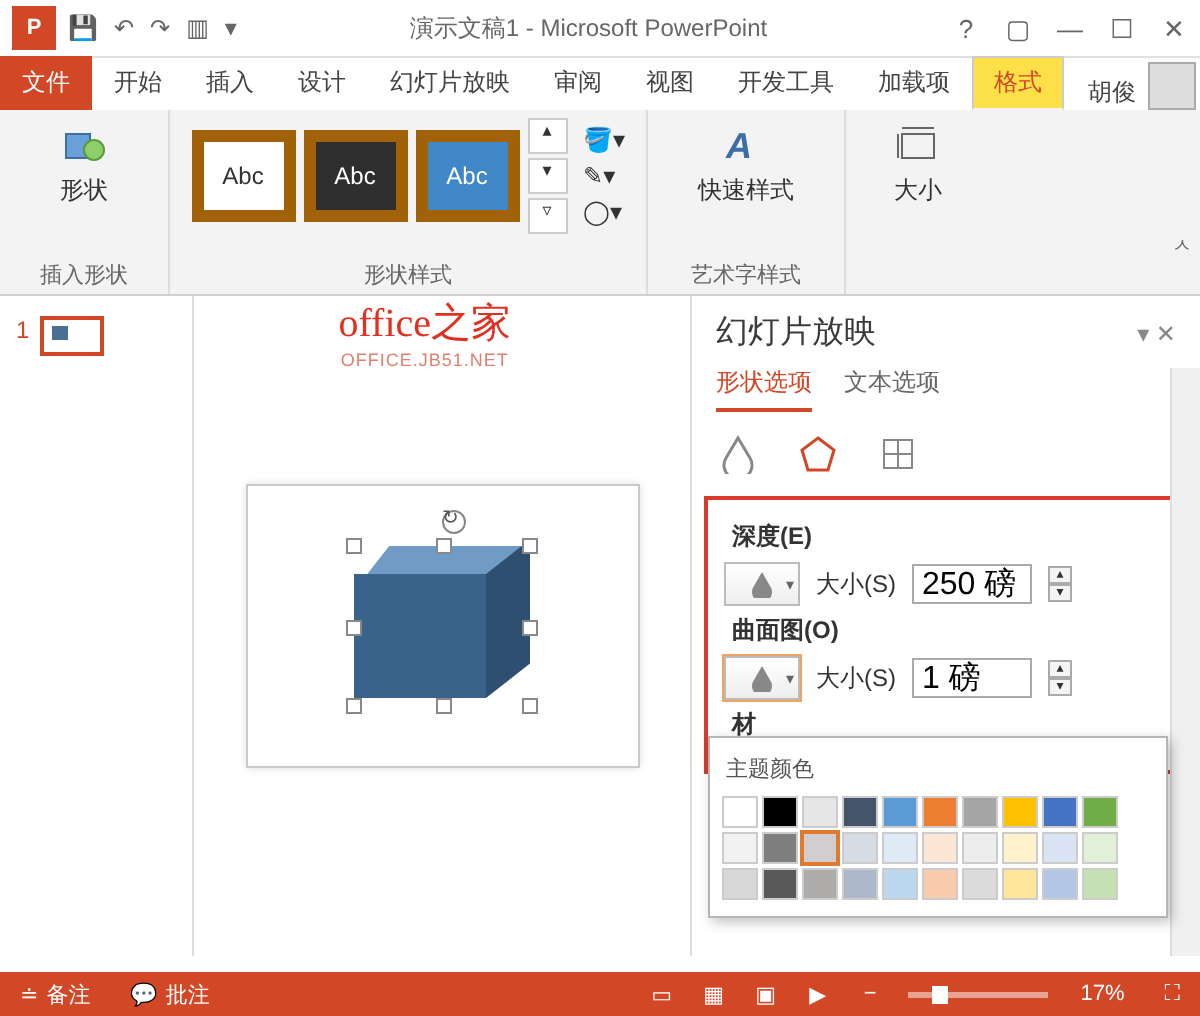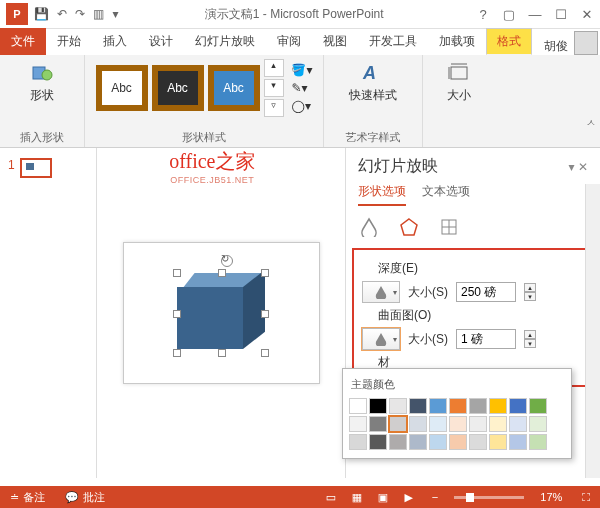--- a/index.html
+++ b/index.html
@@ -53,31 +53,31 @@
   .format-pane { width:254px; border-left:1px solid #ddd; position:relative; background:#fff; }
   .fp-title { font-size:16px; color:#3b3b3b; padding:8px 12px 4px 12px; display:flex; align-items:center; }
   .fp-close { margin-left:auto; color:#888; cursor:pointer; font-size:12px; }
   .fp-tabs { display:flex; gap:16px; padding:0 12px; font-size:12px; }
   .fp-tab { padding:2px 0 4px 0; cursor:pointer; color:#666; }
   .fp-tab.active { color:#d24726; border-bottom:2px solid #d24726; }
   .fp-icons { display:flex; gap:18px; padding:10px 12px; }
   .fp-icon { width:22px; height:22px; display:flex; align-items:center; justify-content:center; cursor:pointer; color:#888; }
   .fp-icon.active { color:#d24726; }
   .red-box { margin:0 6px 0 6px; border:2px solid #d93a2a; padding:6px 8px 10px 8px; }
-  .section-title { font-size:12px; color:#333; margin:4px 16px; }
+  .section-title { font-size:12px; color:#333; margin:4px 4px;font-weight:bold; }
   .row { display:flex; align-items:center; gap:8px; margin:4px 0; }
   .swatch-btn { width:36px; height:20px; border:1px solid #bbb; background:linear-gradient(#fff,#eee); cursor:pointer; position:relative; display:flex; align-items:center; justify-content:center; }
   .swatch-btn::after { content:"▾"; position:absolute; right:2px; font-size:8px; color:#666; }
   .label { color:#333; }
-  .num-input { width:50px; height:18px; border:1px solid #aaa; padding:0 4px; font-size:12px; background:#fff; }
+  .num-input { width:50px; height:18px; border:1px solid #aaa; padding:0 4px; font-size:16px; background:#fff; }
   .spin { width:12px; display:flex; flex-direction:column; }
   .spin span{ font-size:7px; line-height:7px; border:1px solid #aaa; text-align:center; cursor:pointer; background:#f5f5f5; }
   .scroll-track { position:absolute; right:0; top:36px; bottom:0; width:14px; background:#f0f0f0; border-left:1px solid #ddd; }
   
-  .color-pop { position:absolute; left:342px; top:368px; width:216px; background:#fff; border:1px solid #b5b5b5; box-shadow:2px 2px 6px rgba(0,0,0,.25); z-index:20; padding:6px; }
+  .color-pop { position:absolute; left:354px; top:368px; width:216px; background:#fff; border:1px solid #b5b5b5; box-shadow:2px 2px 6px rgba(0,0,0,.25); z-index:20; padding:6px; }
   .pop-title { font-size:11px; color:#555; padding:2px 2px 4px 2px; }
   .sw-row { display:flex; gap:2px; margin:2px 0; }
   .sw { width:16px; height:14px; border:1px solid #ccc; }
   .sw.sel { outline:2px solid #e07b2e; outline-offset:-1px; }
   
   .status { position:absolute; left:0; right:0; bottom:0; height:22px; background:#d24726; color:#fff; display:flex; align-items:center; font-size:11px; }
   .status .seg { padding:0 10px; display:flex; align-items:center; gap:4px; cursor:pointer; }
   .status .views { margin-left:auto; display:flex; }
   .status .vbtn { width:26px; text-align:center; cursor:pointer; }
   .zoom-track { width:70px; height:3px; background:rgba(255,255,255,.5); margin:0 6px; position:relative; }

